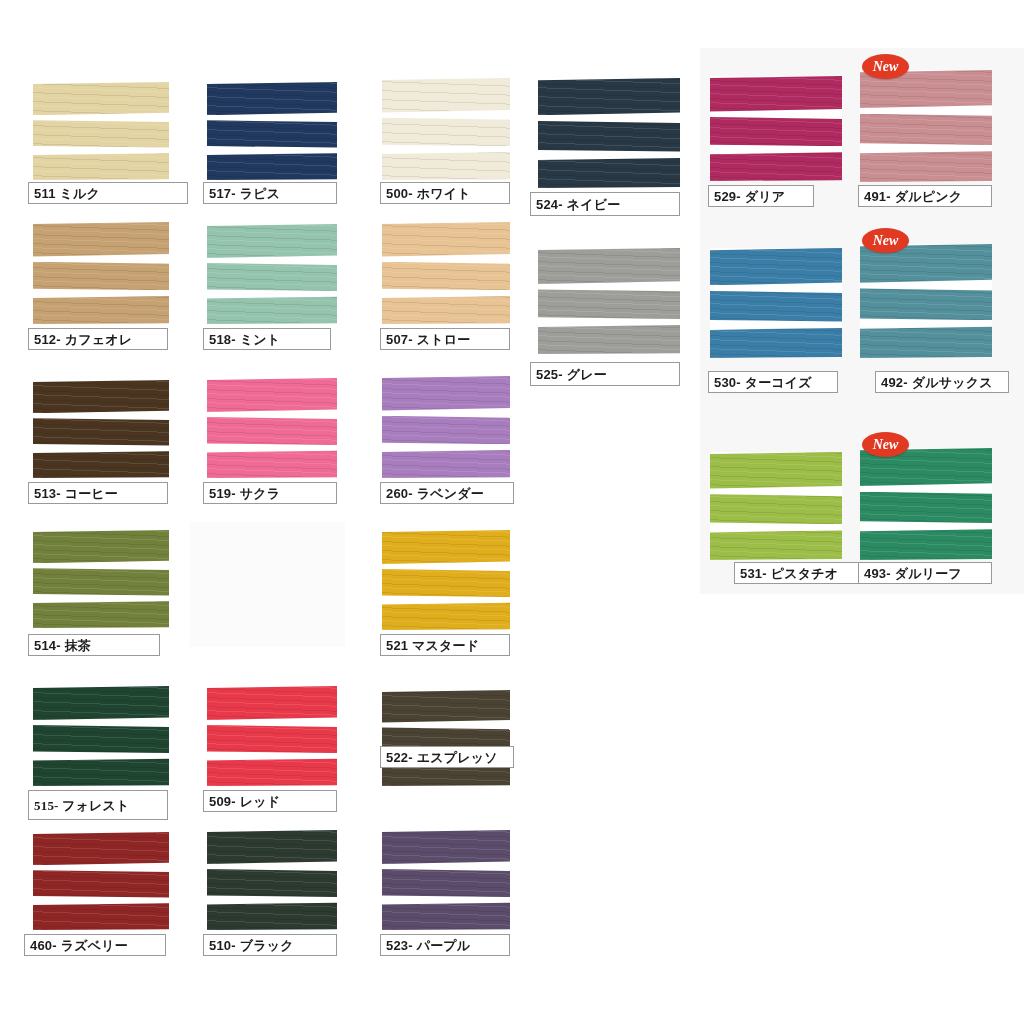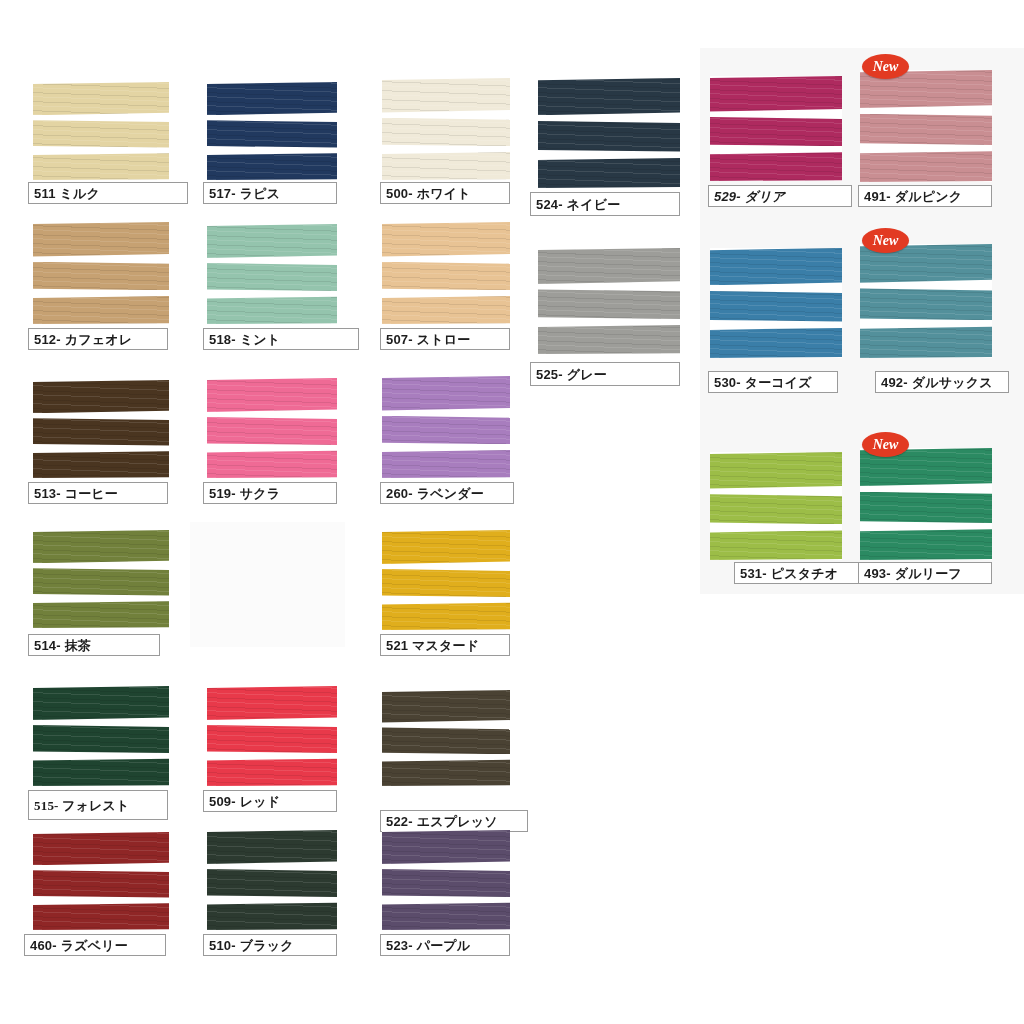--- a/index.html
+++ b/index.html
@@ -112,40 +112,40 @@
       <div class="band b1 w1" style="--c: #283845;"></div>
       <div class="band b2 w2" style="--c: #283845;"></div>
       <div class="band b3 w3" style="--c: #283845;"></div>
     </div>
     <div class="label" style="left: 530px; top: 192px; width: 150px; height: 24px; border-color: rgb(154, 154, 154);">524- ネイビー</div>
     <div class="swatch" style="left: 710px; top: 76px; width: 132px; height: 105px; position: absolute;">
       <div class="band b1 w1" style="--c: #ae2a5f;"></div>
       <div class="band b2 w2" style="--c: #ae2a5f;"></div>
       <div class="band b3 w3" style="--c: #ae2a5f;"></div>
     </div>
-    <div class="label" style="left: 708px; top: 185px; width: 144px; height: 22px; border-color: rgb(154, 154, 154); font-style: italic;">529- ダリア</div>
+    <div class="label" style="left: 708px; top: 185px; width: 106px; height: 22px; border-color: rgb(154, 154, 154);">529- ダリア</div>
     <div class="swatch" style="left: 860px; top: 70px; width: 132px; height: 112px; position: absolute;">
       <div class="band b1 w1" style="--c: #c98e92;"></div>
       <div class="band b2 w2" style="--c: #c98e92;"></div>
       <div class="band b3 w3" style="--c: #c98e92;"></div>
     </div>
     <div class="badge" style="left: 862px; top: 54px; background: rgb(226, 58, 34);">New</div>
     <div class="label" style="left: 858px; top: 185px; width: 134px; height: 22px; border-color: rgb(154, 154, 154);">491- ダルピンク</div>
     <div class="swatch" style="left: 33px; top: 222px; width: 136px; height: 102px; position: absolute;">
       <div class="band b1 w1" style="--c: #c6a172;"></div>
       <div class="band b2 w2" style="--c: #c6a172;"></div>
       <div class="band b3 w3" style="--c: #c6a172;"></div>
     </div>
     <div class="label" style="left: 28px; top: 328px; width: 140px; height: 22px; border-color: rgb(154, 154, 154);">512- カフェオレ</div>
     <div class="swatch" style="left: 207px; top: 224px; width: 130px; height: 100px; position: absolute;">
       <div class="band b1 w1" style="--c: #94c4ad;"></div>
       <div class="band b2 w2" style="--c: #94c4ad;"></div>
       <div class="band b3 w3" style="--c: #94c4ad;"></div>
     </div>
-    <div class="label" style="left: 203px; top: 328px; width: 156px; height: 22px; border-color: rgb(154, 154, 154);">518- ミント</div>
+    <div class="label" style="left: 203px; top: 328px; width: 128px; height: 22px; border-color: rgb(154, 154, 154);">518- ミント</div>
     <div class="swatch" style="left: 382px; top: 222px; width: 128px; height: 102px; position: absolute;">
       <div class="band b1 w1" style="--c: #e8c394;"></div>
       <div class="band b2 w2" style="--c: #e8c394;"></div>
       <div class="band b3 w3" style="--c: #e8c394;"></div>
     </div>
     <div class="label" style="left: 380px; top: 328px; width: 130px; height: 22px; border-color: rgb(154, 154, 154);">507- ストロー</div>
     <div class="swatch" style="left: 538px; top: 248px; width: 142px; height: 106px; position: absolute;">
       <div class="band b1 w1" style="--c: #9d9d99;"></div>
       <div class="band b2 w2" style="--c: #9d9d99;"></div>
       <div class="band b3 w3" style="--c: #9d9d99;"></div>
@@ -217,21 +217,21 @@
       <div class="band b1 w1" style="--c: #e8394a;"></div>
       <div class="band b2 w2" style="--c: #e8394a;"></div>
       <div class="band b3 w3" style="--c: #e8394a;"></div>
     </div>
     <div class="label" style="left: 203px; top: 790px; width: 134px; height: 22px; border-color: rgb(154, 154, 154);">509- レッド</div>
     <div class="swatch" style="left: 382px; top: 690px; width: 128px; height: 96px; position: absolute;">
       <div class="band b1 w1" style="--c: #4a4233;"></div>
       <div class="band b2 w2" style="--c: #4a4233;"></div>
       <div class="band b3 w3" style="--c: #4a4233;"></div>
     </div>
-    <div class="label" style="left: 380px; top: 810px; width: 148px; height: 22px; border-color: rgb(154, 154, 154);">522- エスプレッソ</div>
+    <div class="label" style="left: 380px; top: 746px; width: 134px; height: 22px; border-color: rgb(154, 154, 154);">522- エスプレッソ</div>
     <div class="swatch" style="left: 33px; top: 832px; width: 136px; height: 98px; position: absolute;">
       <div class="band b1 w1" style="--c: #8f2626;"></div>
       <div class="band b2 w2" style="--c: #8f2626;"></div>
       <div class="band b3 w3" style="--c: #8f2626;"></div>
     </div>
     <div class="label" style="left: 24px; top: 934px; width: 142px; height: 22px; border-color: rgb(154, 154, 154);">460- ラズベリー</div>
     <div class="swatch" style="left: 207px; top: 830px; width: 130px; height: 100px; position: absolute;">
       <div class="band b1 w1" style="--c: #2c3a30;"></div>
       <div class="band b2 w2" style="--c: #2c3a30;"></div>
       <div class="band b3 w3" style="--c: #2c3a30;"></div>

